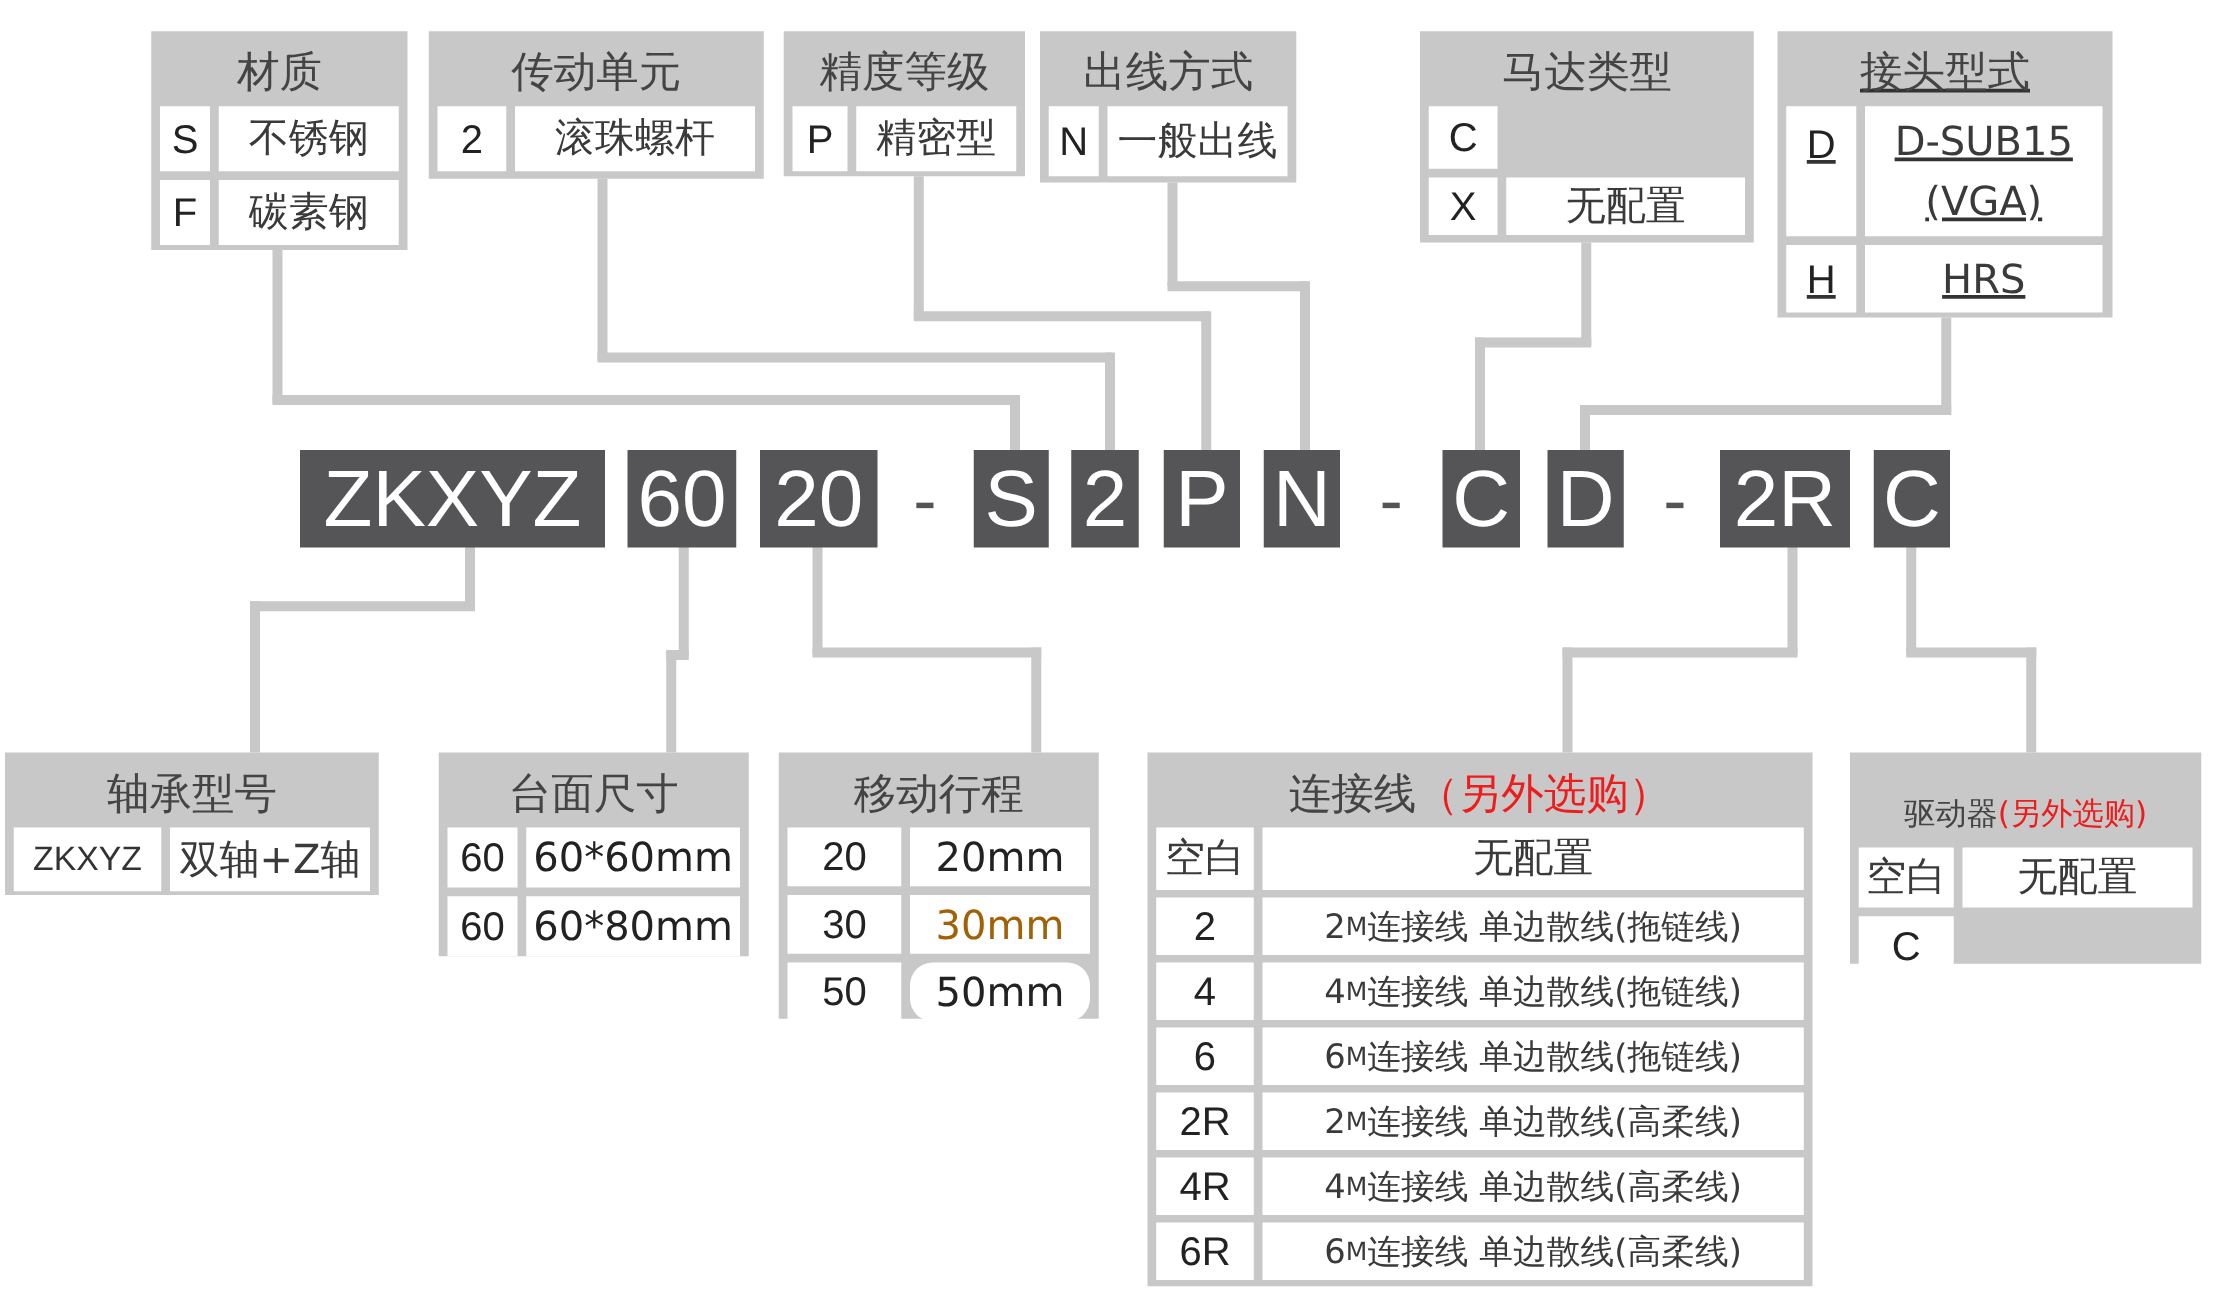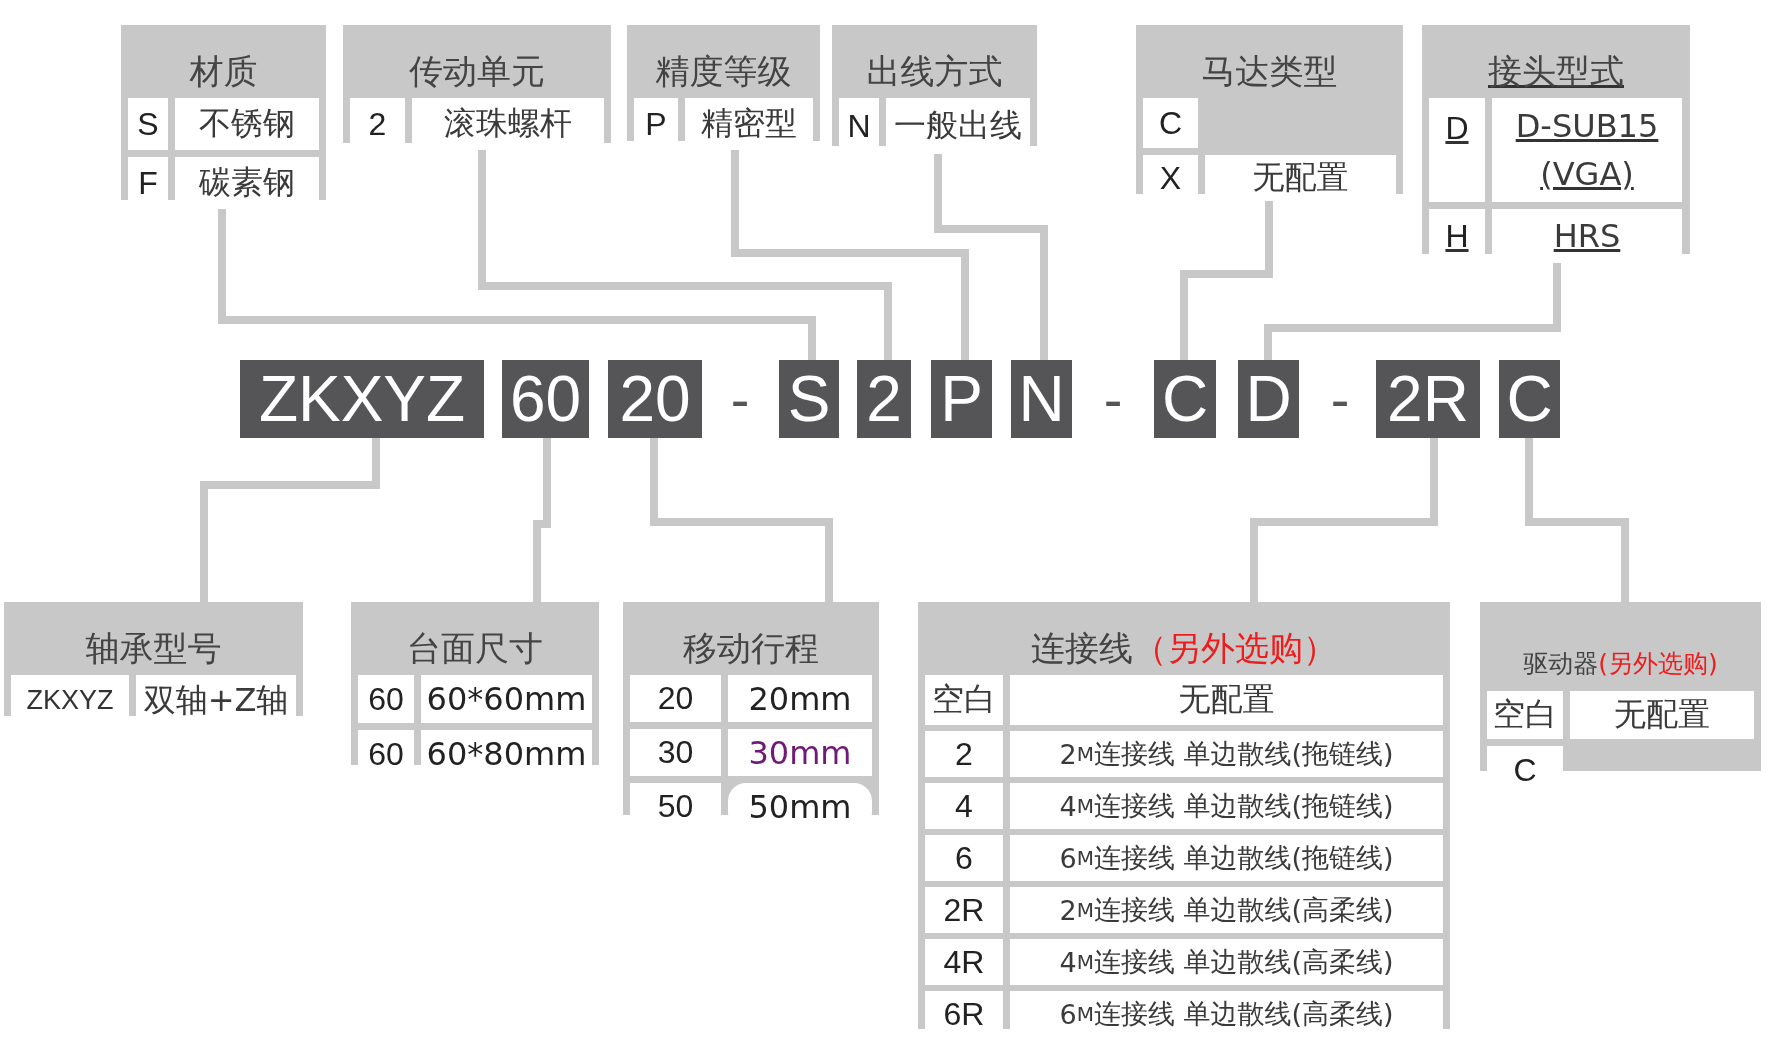--- a/index.html
+++ b/index.html
@@ -1,19 +1,19 @@
 <!DOCTYPE html>
 <html><head>
 <meta charset="utf-8">
 <style>
   html, body { margin:0; padding:0; background:#ffffff; }
   body { width:1780px; height:1052px; position:relative; overflow:hidden;
          font-family:"DejaVu Sans","Liberation Sans",sans-serif; color:#333; }
   .canvas { position:absolute; left:0; top:0; width:1780px; height:1052px; }
-  .panel { position:absolute; background:#c8c8c8; box-sizing:border-box; padding:17px 7px 7px 7px; }
+  .panel { position:absolute; background:#c8c8c8; box-sizing:border-box; padding:4px 7px 7px 7px; }
   .panel .title { text-align:center; font-size:34px; color:#444; height:56px; line-height:58px; white-space:nowrap; }
   .panel .title .red { color:#ee1c1c; }
   .rows { display:flex; flex-direction:column; gap:7px; }
   .row { display:flex; gap:7px; }
   .cell { background:#ffffff; display:flex; align-items:center; justify-content:center;
           font-size:32px; color:#222; white-space:nowrap; box-sizing:border-box; }
   .cell.code { font-family:"Liberation Sans",sans-serif; }
   .cell.desc { color:#3a3a3a; }
   .cell.small { font-size:27px; }
   .line { position:absolute; background:#c8c8c8; }
@@ -191,21 +191,21 @@
 
   <div class="panel" style="left:623px;top:602px;width:256px;height:213px;">
     <div class="title">移动行程</div>
     <div class="rows">
       <div class="row">
         <div class="cell code" style="width:91px;height:47px;">20</div>
         <div class="cell desc" style="width:144px;height:47px;color:#222;">20mm</div>
       </div>
       <div class="row">
         <div class="cell code" style="width:91px;height:47px;">30</div>
-        <div class="cell desc" style="width:144px;height:47px;color:#701a75;">30mm</div>
+        <div class="cell desc" style="width:144px;height:47px;color:#a16207;">30mm</div>
       </div>
       <div class="row">
         <div class="cell code" style="width:91px;height:47px;">50</div>
         <div class="cell desc" style="width:144px;height:47px;color:#222;border-radius:18px;">50mm</div>
       </div>
     </div>
   </div>
 
   <div class="panel" style="left:918px;top:602px;width:532px;height:427px;">
     <div class="title">

